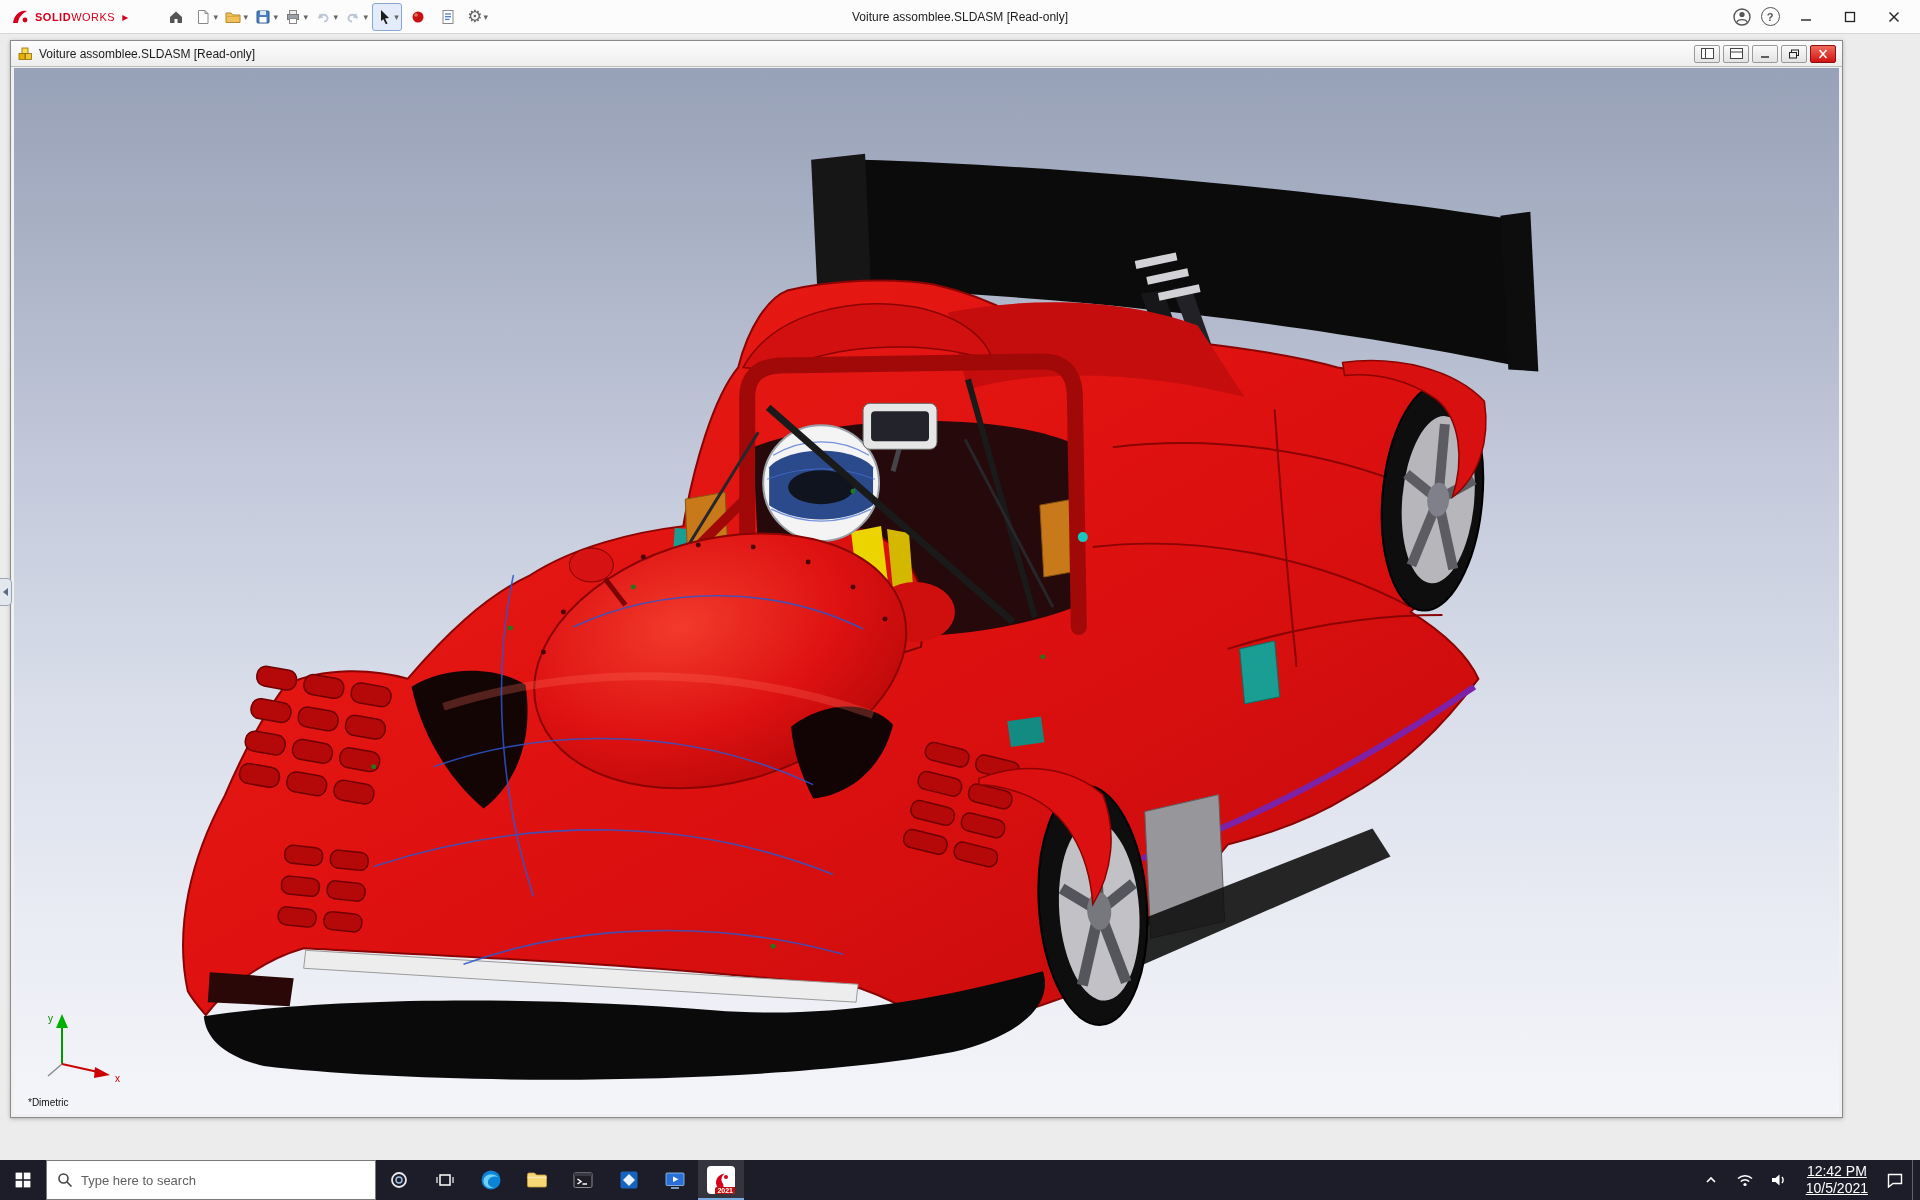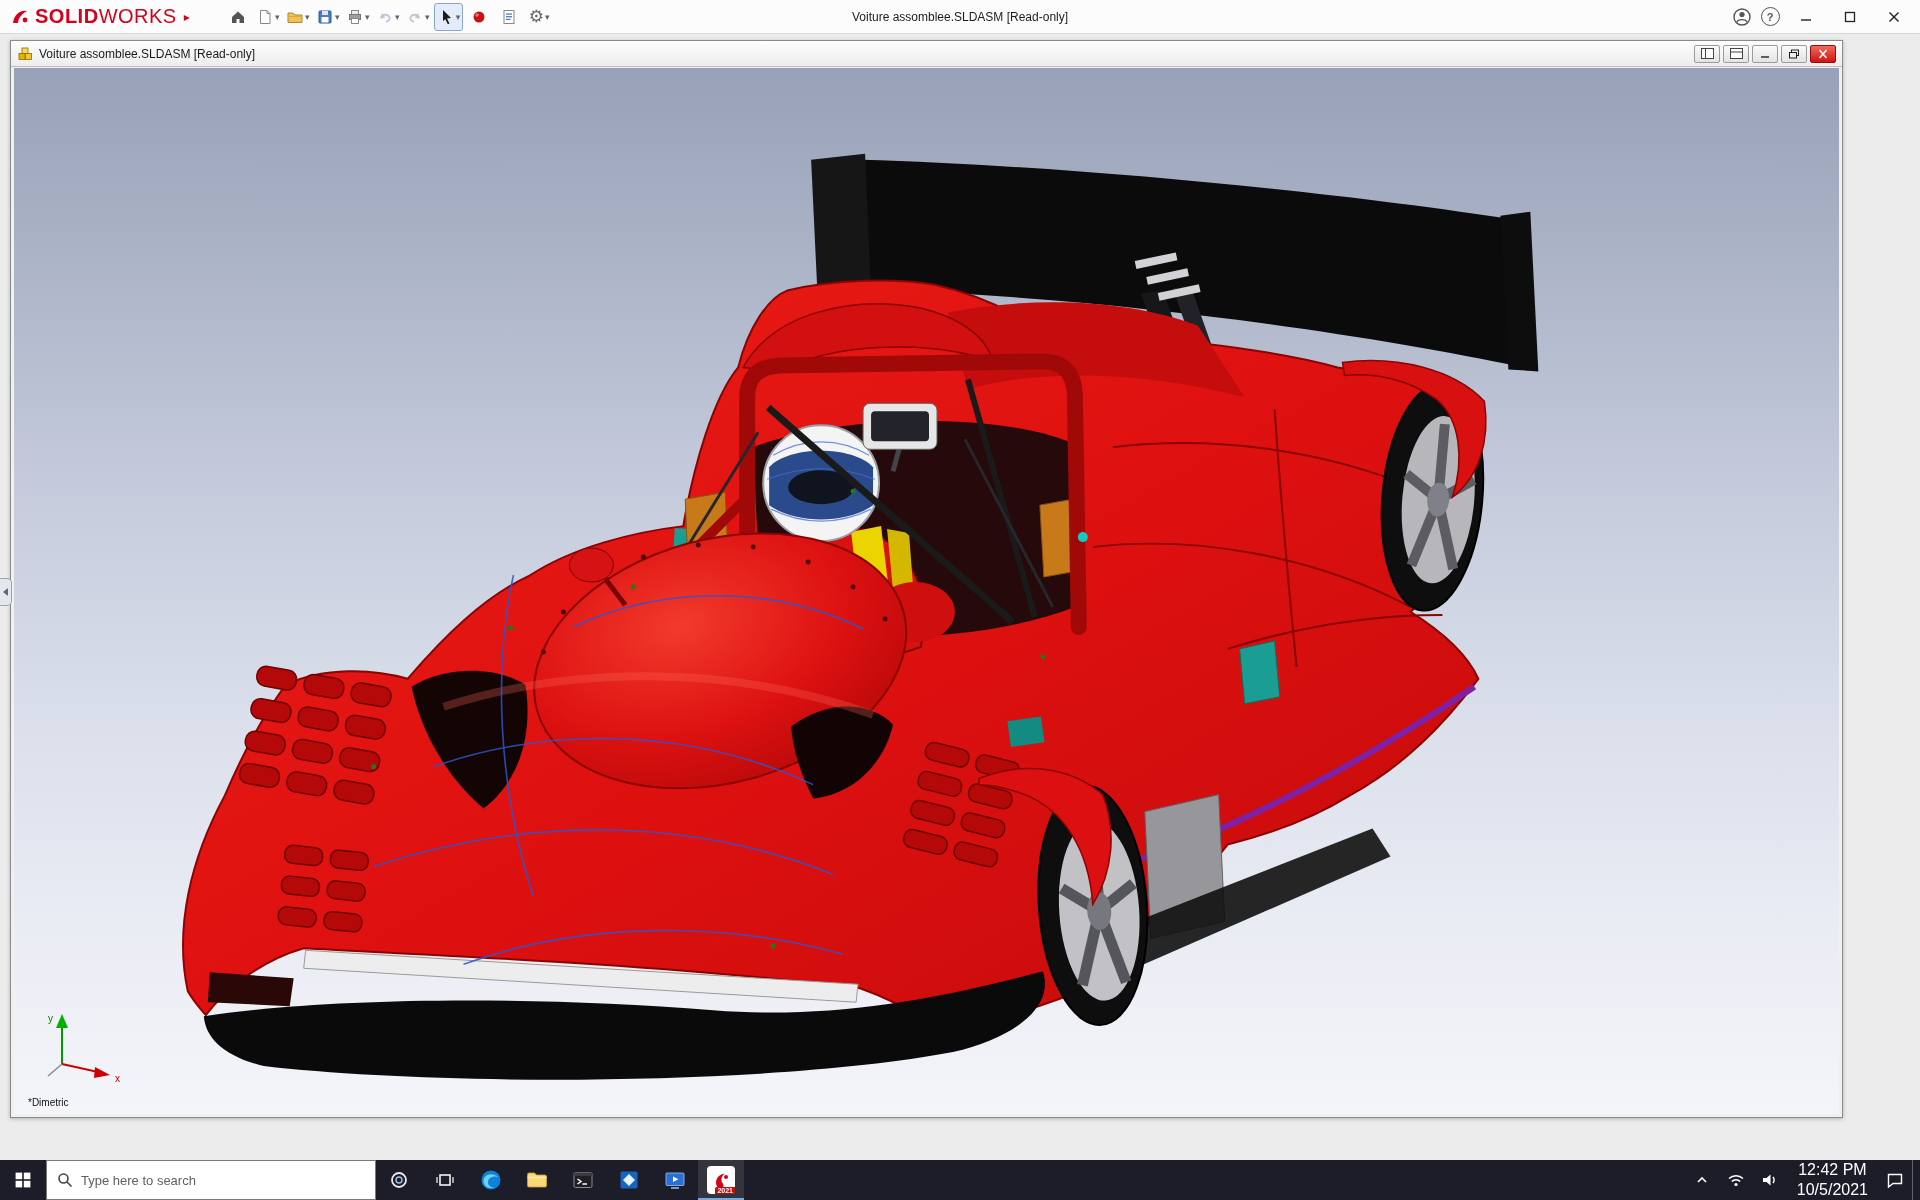--- a/index.html
+++ b/index.html
@@ -4,21 +4,21 @@
 <style>
   * { box-sizing: border-box; margin: 0; padding: 0; }
   html,body { width:1920px; height:1200px; overflow:hidden; }
   body { font-family:"Liberation Sans", sans-serif; background:#ececec; position:relative; }
 
   
   .appbar { position:absolute; top:0; left:0; width:1920px; height:34px;
             background:#fcfcfc; border-bottom:1px solid #d7d7d7;
             display:flex; align-items:center; padding:0 6px; z-index:30; }
   .brand { display:flex; align-items:center; gap:5px; padding:0 8px 0 4px; }
-  .brand-text { font-size:20px; letter-spacing:.5px; color:#d6001c; white-space:nowrap; }
+  .brand-text { font-size:11px; letter-spacing:.5px; color:#d6001c; white-space:nowrap; }
   .brand-text b { font-weight:700; }
   .brand-expand { color:#d6001c; font-size:12px; margin-left:2px; cursor:pointer; }
   .tools { display:flex; align-items:center; gap:2px; margin-left:26px; }
   .tool { height:28px; min-width:28px; display:flex; align-items:center; justify-content:center;
           border-radius:3px; padding:0 2px; }
   .tool .dd { font-size:9px; color:#666; margin-left:1px; }
   .tool.disabled svg { opacity:.45; }
   .tool.active { background:#e3ecf8; border:1px solid #88a6cf; }
   .gear-glyph { font-size:17px; color:#666; line-height:1; }
   .app-title { position:absolute; left:50%; transform:translateX(-50%); font-size:12px; color:#1c1c1c; }
@@ -64,21 +64,21 @@
                gap:8px; padding:0 10px; border:1px solid #7a7a7a; }
   .tb-search input { border:none; outline:none; flex:1; font-size:13px; color:#333;
                      font-family:"Liberation Sans", sans-serif; background:transparent; }
   .tb-search input::placeholder { color:#606060; }
   .sw-tile { width:28px; height:28px; background:#fff; border-radius:4px; position:relative;
              display:flex; align-items:center; justify-content:center; }
   .sw-year { position:absolute; bottom:0; right:0; font-size:7px; font-weight:bold;
              color:#fff; background:#c00d0d; padding:0 2px; border-radius:2px 0 3px 0; }
   .tray { margin-left:auto; display:flex; align-items:center; }
   .tray-btn { width:34px; height:40px; display:flex; align-items:center; justify-content:center; }
-  .clock { text-align:center; font-size:16px; line-height:1.25; padding:0 10px; cursor:default; }
+  .clock { text-align:center; font-size:14px; line-height:1.25; padding:0 10px; cursor:default;text-decoration:underline; }
   .show-desktop { width:8px; height:40px; border-left:1px solid rgba(255,255,255,.3); }
 </style>
 </head>
 <body>
 
 <header class="appbar">
   <div class="brand">
     <svg width="20" height="20" viewBox="0 0 20 20">
       <path d="M3,16 C4,8 10,2.5 17,4 C12,6.5 8.5,10.5 8,16 Z" fill="#d6001c"></path>
       <circle cx="15" cy="13" r="2.4" fill="#d6001c"></circle>

